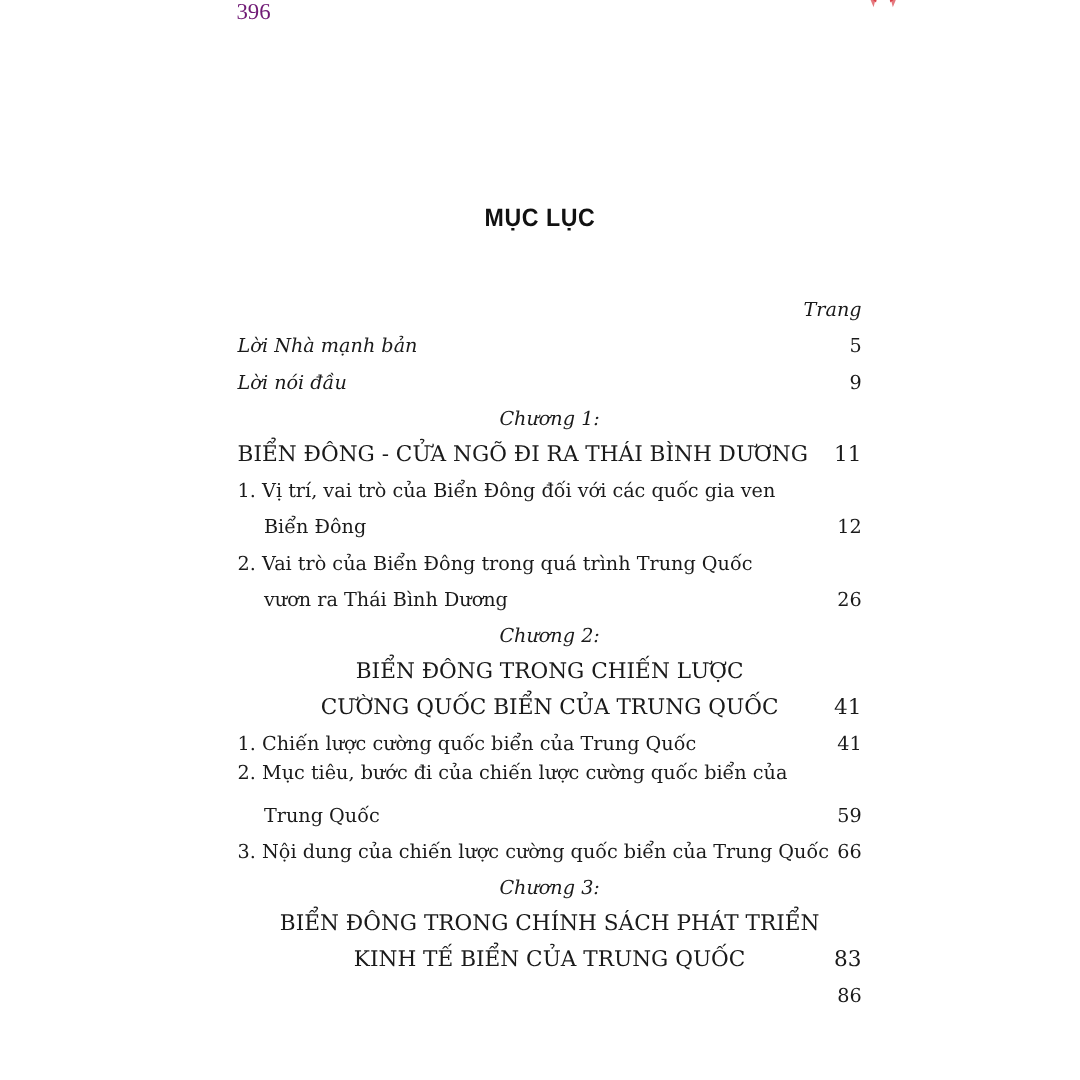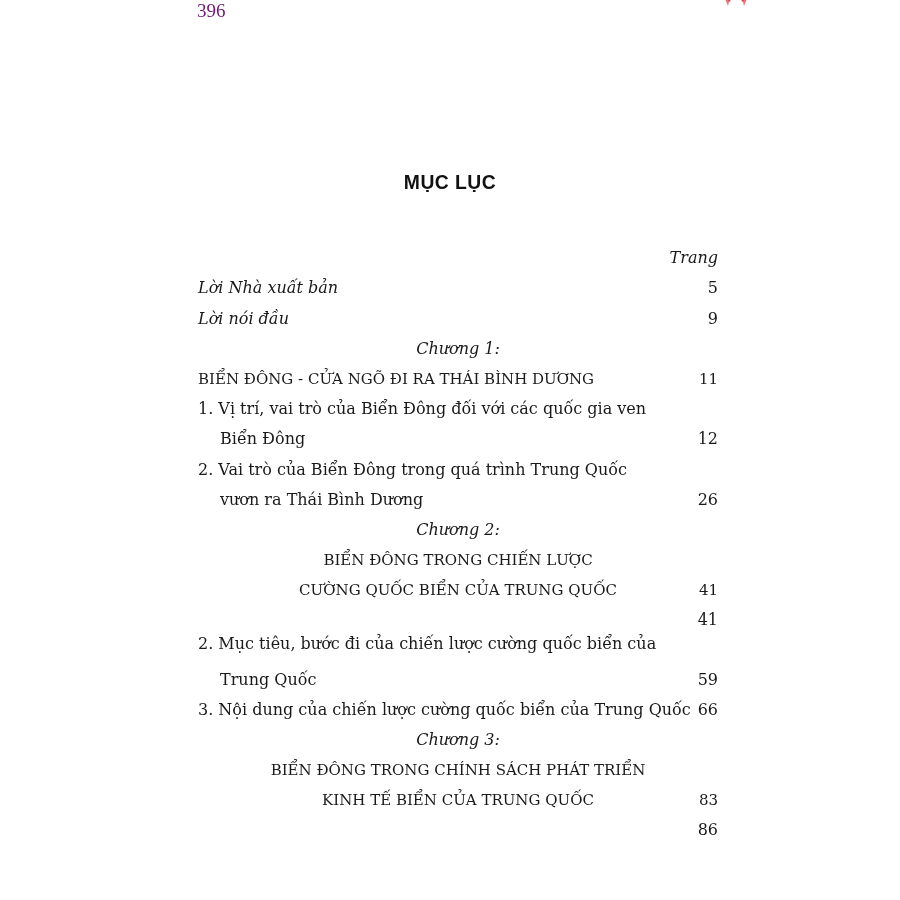--- a/index.html
+++ b/index.html
@@ -21,21 +21,21 @@
     }
     .row {
       position: absolute; left: 198px; width: 520px; height: 30px;
       font-size: 16px; line-height: 30px; white-space: nowrap;
     }
     .row .text { position: absolute; left: 0; top: 0; }
     .row .page { position: absolute; right: 0; top: 0; text-align: right; }
     .italic { font-style: italic; }
     .indent .text { left: 22px; }
     .center .text { left: 0; width: 520px; text-align: center; }
-    .upper { font-size: 15px; }
+    .upper { font-size: 18px; }
   </style>
 </head>
 <body>
 
 <div class="page-number">396</div>
 
 <svg class="ornament" viewBox="0 0 36 14">
   <g fill="#d4202a" opacity="0.85">
     <path d="M2 0 L14 0 L12 8 Z"></path>
     <path d="M5 0 L13 0 L10 12 Z" opacity="0.7"></path>
@@ -44,21 +44,21 @@
   </g>
 </svg>
 
 <div class="title">MỤC LỤC</div>
 
 <div class="row" style="top:243px;">
   <span class="page italic">Trang</span>
 </div>
 
 <div class="row italic" style="top:273px;">
-  <span class="text">Lời Nhà xuất bản</span>
+  <span class="text">Lời Nhà mạnh bản</span>
   <span class="page" style="font-style:normal">5</span>
 </div>
 
 <div class="row italic" style="top:304px;">
   <span class="text">Lời nói đầu</span>
   <span class="page" style="font-style:normal">9</span>
 </div>
 
 <div class="row italic center" style="top:334px;">
   <span class="text">Chương 1:</span>
@@ -94,20 +94,21 @@
 <div class="row upper center" style="top:545px;">
   <span class="text">BIỂN ĐÔNG TRONG CHIẾN LƯỢC</span>
 </div>
 
 <div class="row upper center" style="top:575px;">
   <span class="text">CƯỜNG QUỐC BIỂN CỦA TRUNG QUỐC</span>
   <span class="page">41</span>
 </div>
 
 <div class="row" style="top:605px;">
+  <span class="text">1. Chiến lược cường quốc biển của Trung Quốc</span>
   <span class="page">41</span>
 </div>
 
 <div class="row" style="top:629px;text-align:right;">
   <span class="text">2. Mục tiêu, bước đi của chiến lược cường quốc biển của</span>
 </div>
 
 <div class="row indent" style="top:665px;">
   <span class="text">Trung Quốc</span>
   <span class="page">59</span>

